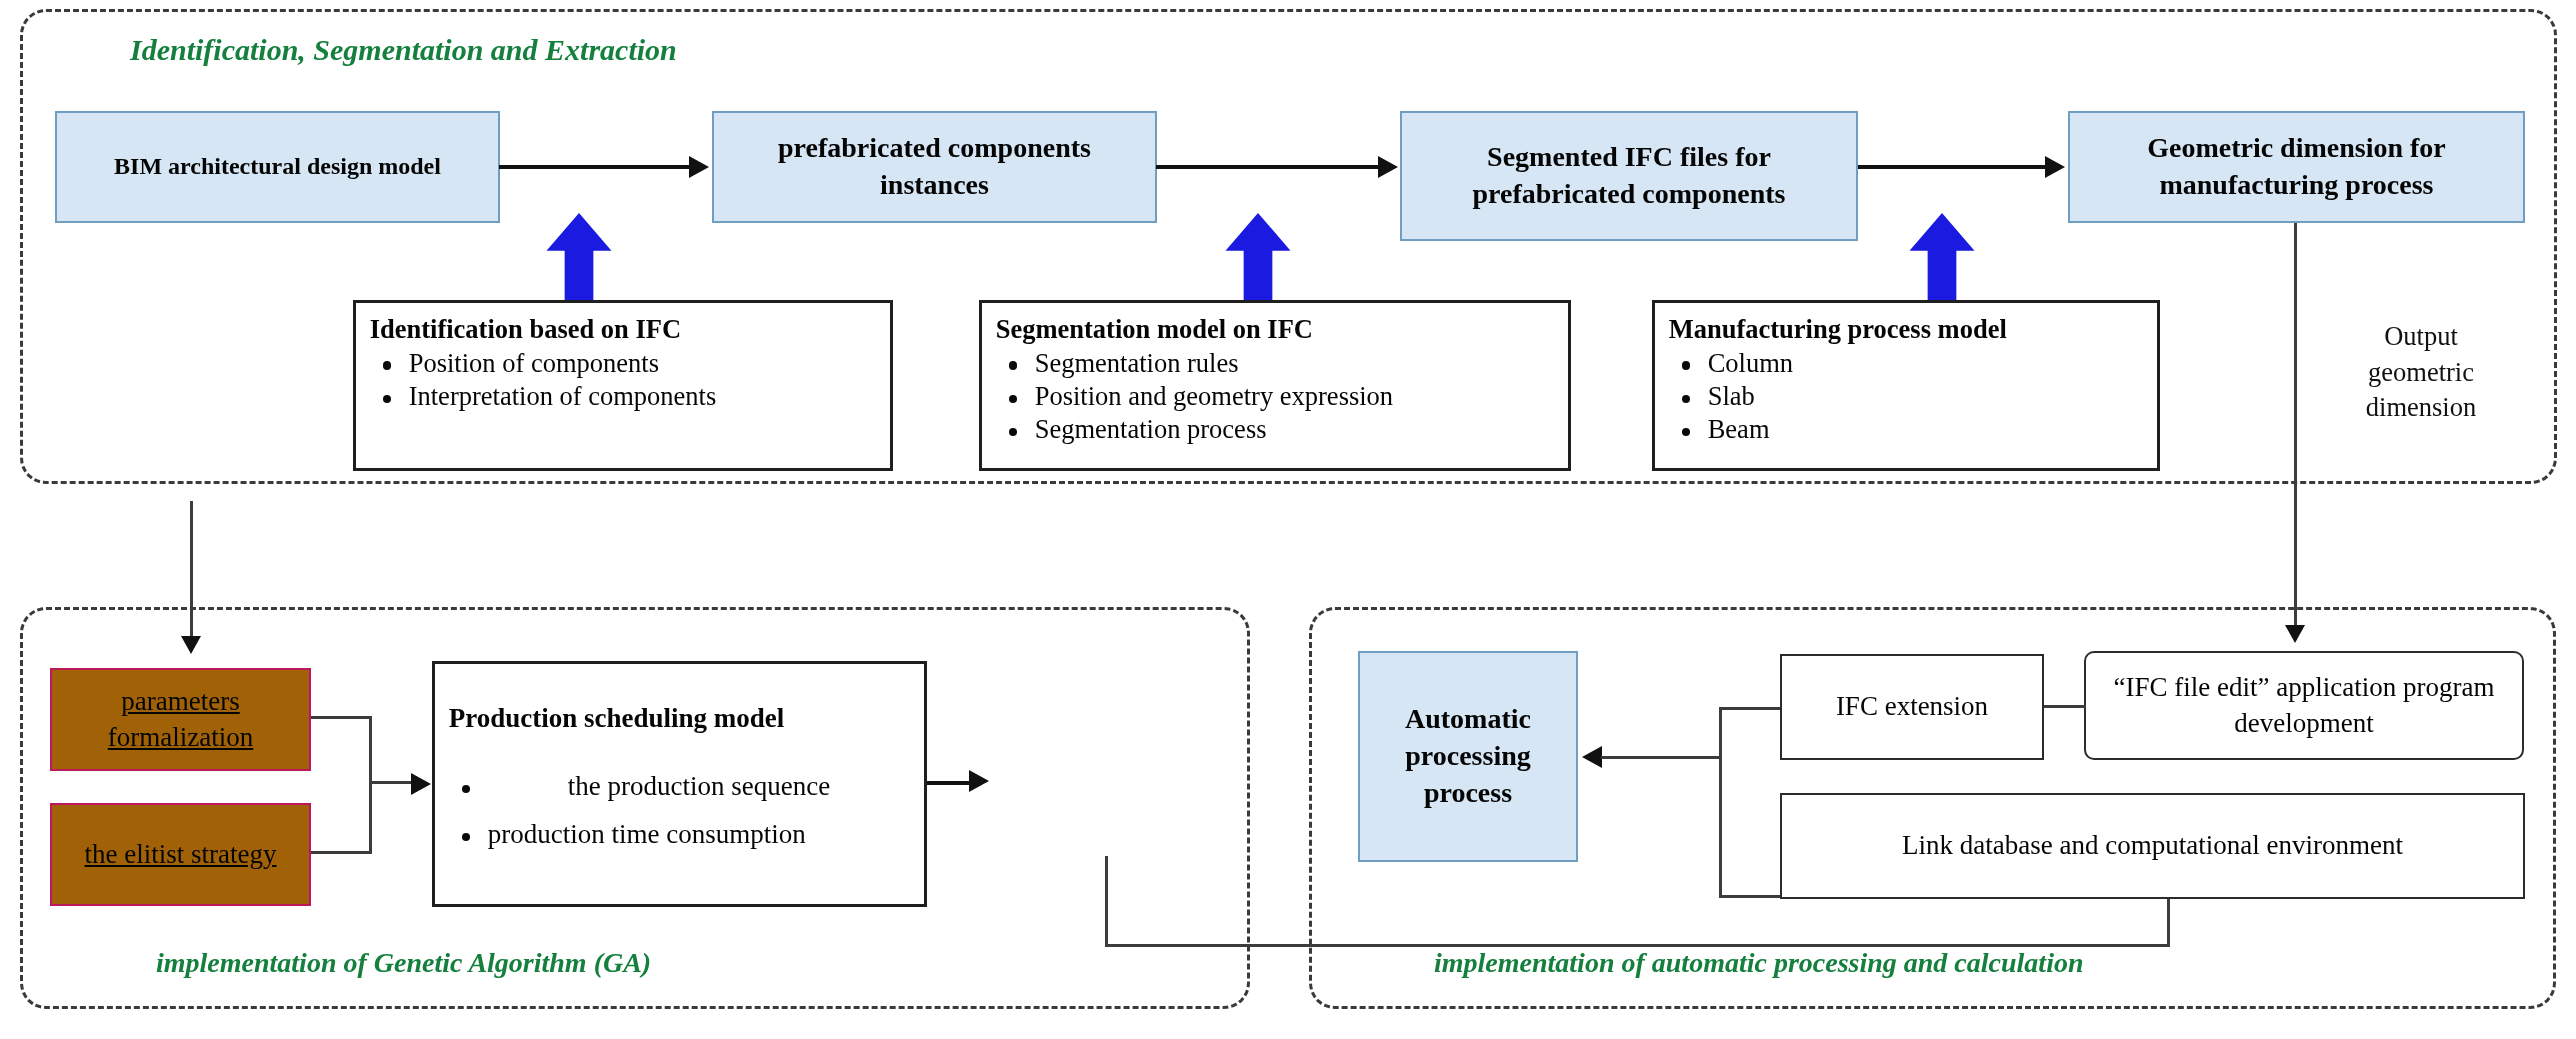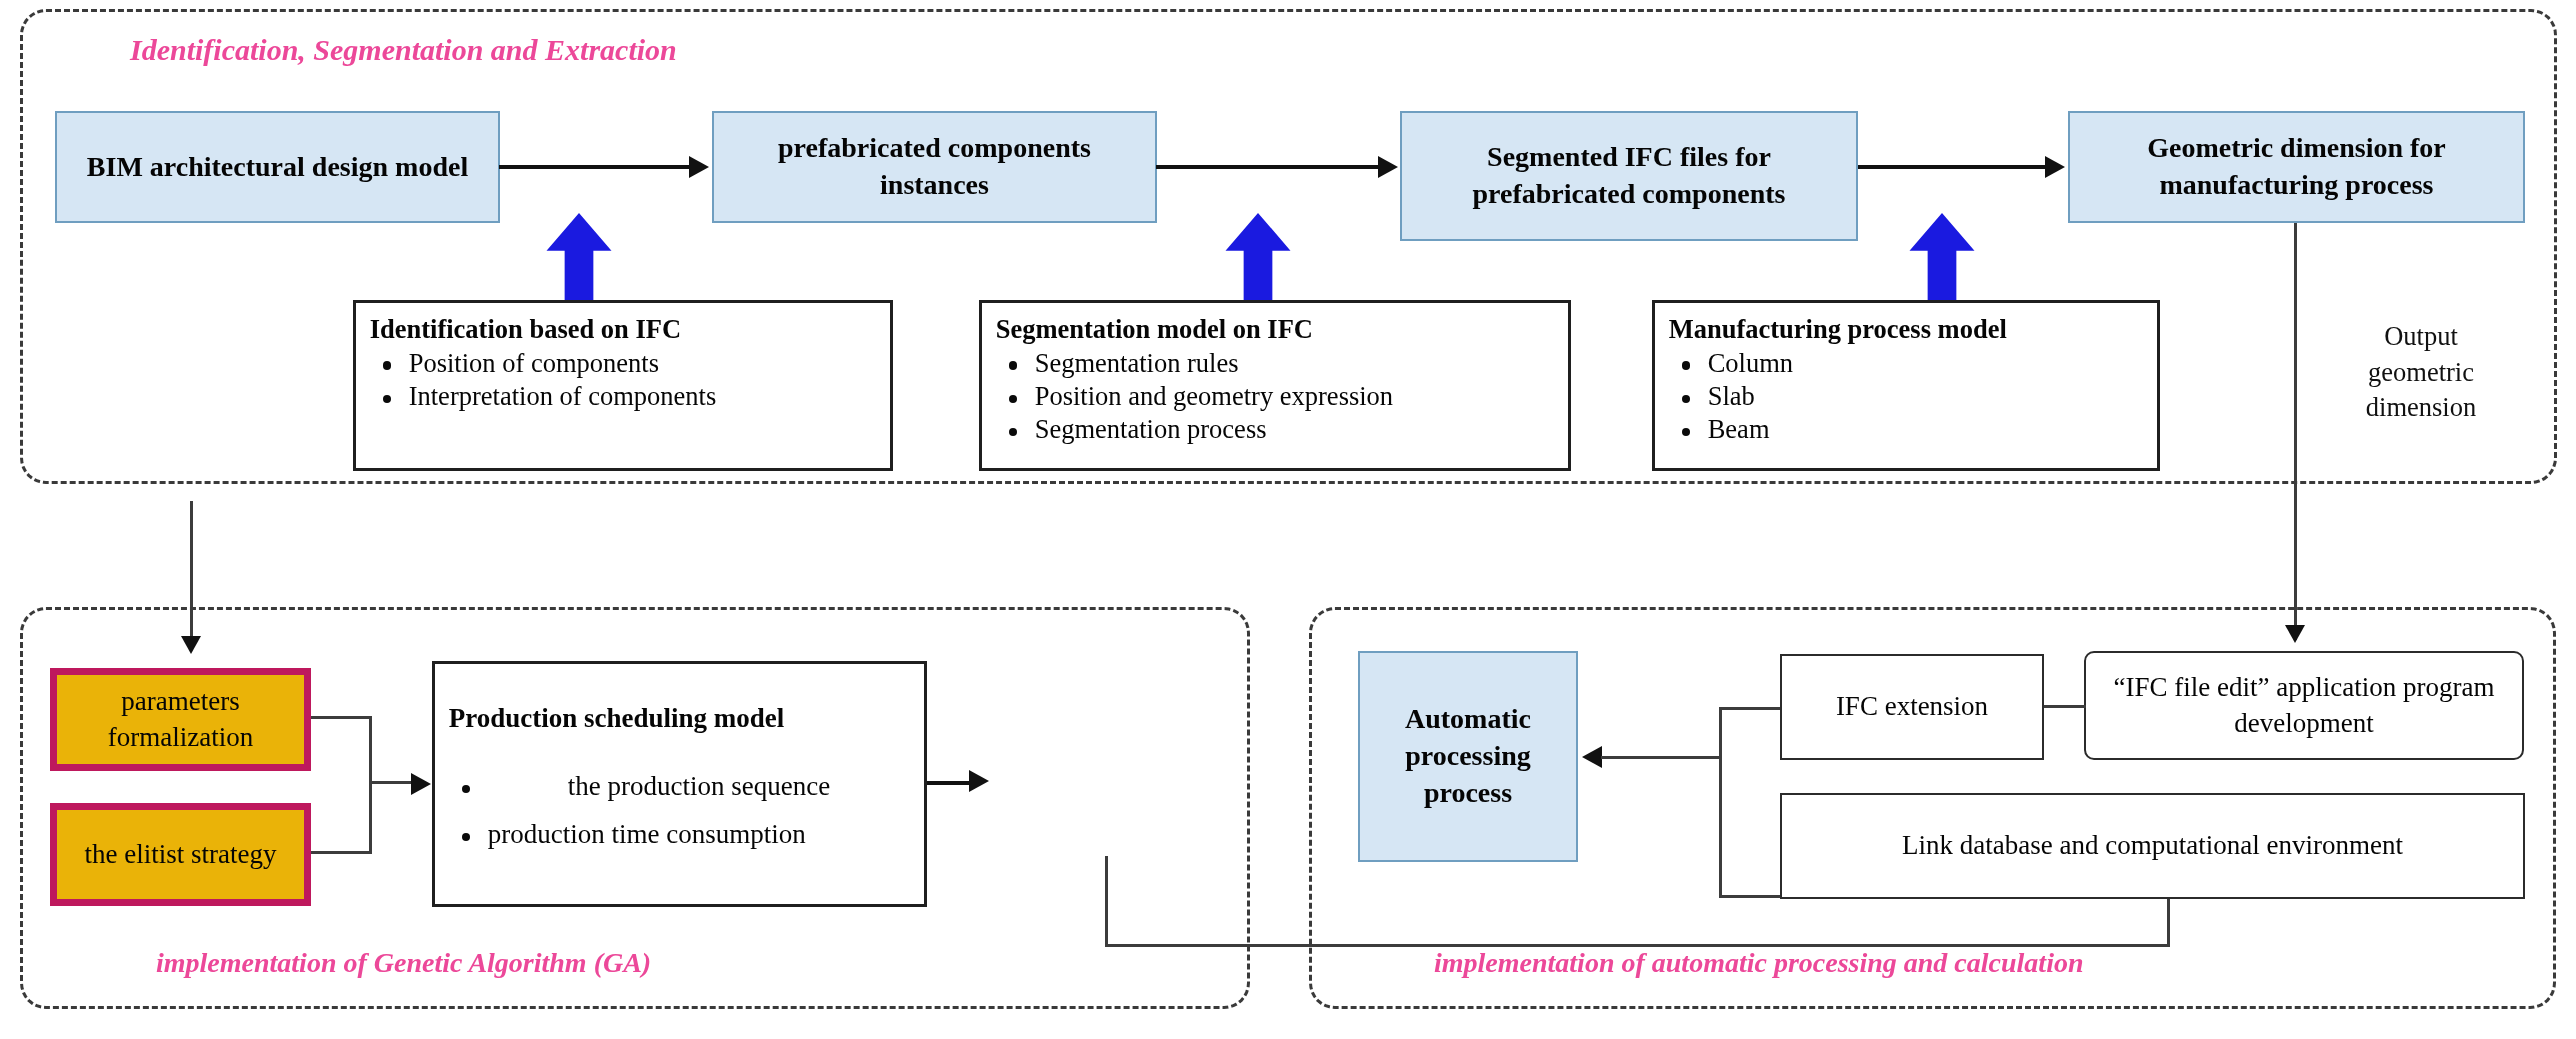--- a/index.html
+++ b/index.html
@@ -11,21 +11,21 @@
     position:absolute;
     border:3px dashed #3a3a3a;
     border-radius:26px;
     box-sizing:border-box;
     background:transparent;
   }
   .region-title{
     position:absolute;
     font-style:italic;
     font-weight:bold;
-    color:#ec4899;
+    color:#15803d;
     white-space:nowrap;
   }
 
   
   .node{
     position:absolute;
     box-sizing:border-box;
     display:flex;
     align-items:center;
     justify-content:center;
@@ -33,22 +33,23 @@
     color:#050505;
     line-height:1.32;
     padding:4.6px 7.6px;
   }
   .blue{
     background:#d6e6f4;
     border:2.3px solid #6f9ec0;
     font-weight:bold;
   }
   .white{
-    background:#eab308;
-    border:7px solid #be185d;
+    background:#a16207;
+    border:2px solid #be185d;
+    text-decoration:underline;
   }
   .whitethin{
     background:#ffffff;
     border:2.3px solid #2b2b2b;
   }
 
   
   .detail{
     position:absolute;
     box-sizing:border-box;
@@ -117,21 +118,21 @@
   .blockarrow{position:absolute;}
 </style>
 </head>
 <body>
 
 <div id="canvas">
 
   <div class="region" style="left:20px;top:9px;width:2537px;height:475px;"></div>
   <div class="region-title" style="left:130px;top:33px;font-size:30px;">Identification, Segmentation and Extraction</div>
 
-  <div class="node blue" style="left:55px;top:111px;width:445px;height:112px;font-size:28px;">BIM architectural design model</div>
+  <div class="node blue" style="left:55px;top:111px;width:445px;height:112px;font-size:24px;">BIM architectural design model</div>
 
   <div class="node blue" style="left:712px;top:111px;width:445px;height:112px;font-size:28px;">prefabricated components instances</div>
 
   <div class="node blue" style="left:1400px;top:111px;width:458px;height:130px;font-size:28px;">Segmented IFC files for prefabricated components</div>
 
   <div class="node blue" style="left:2068px;top:111px;width:457px;height:112px;font-size:28px;">Geometric dimension for manufacturing process</div>
 
   <div class="hline" style="left:499px;top:165px;width:191px;"></div>
   <div class="arrow-r" style="left:689px;top:156px;"></div>
 

